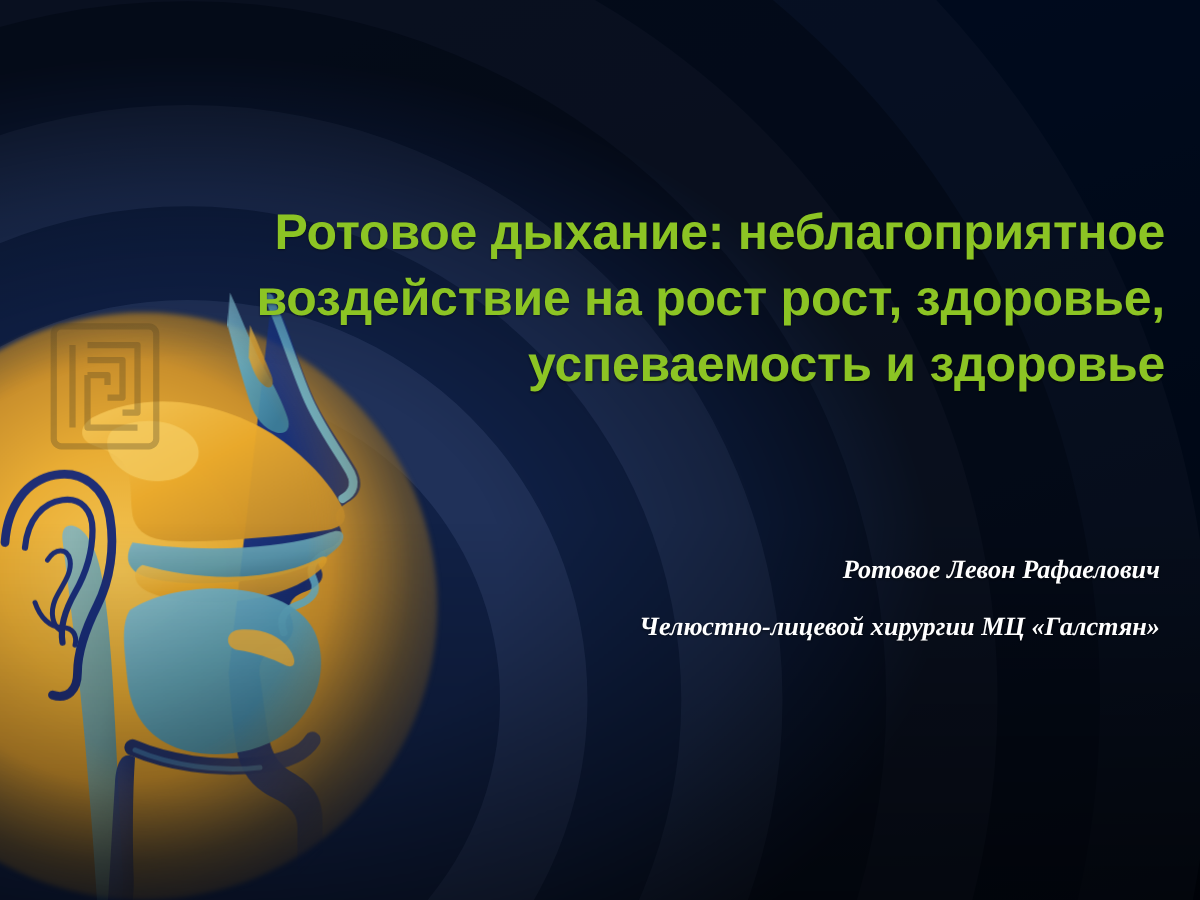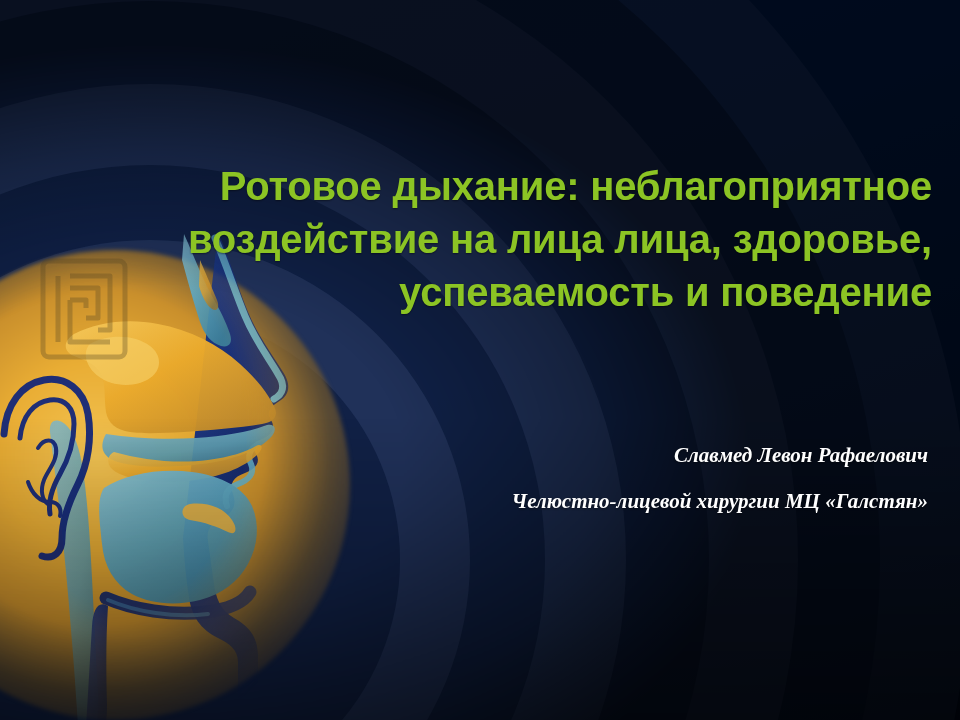--- a/index.html
+++ b/index.html
@@ -275,22 +275,22 @@
         <path d="M32 44 L48 44 L48 52"></path>
         <path d="M32 44 L32 86 L72 86"></path>
       </g>
     </svg>
   </div>
 
   <div class="bg-vignette"></div>
 
   <div class="title-block">
     <div class="title-line">Ротовое дыхание: неблагоприятное</div>
-    <div class="title-line">воздействие на лица лица, здоровье,</div>
-    <div class="title-line">успеваемость и поведение</div>
+    <div class="title-line">воздействие на рост рост, здоровье,</div>
+    <div class="title-line">успеваемость и здоровье</div>
   </div>
 
   <div class="subtitle-block">
-    <div class="subtitle-line">Славмед Левон Рафаелович</div>
+    <div class="subtitle-line">Ротовое Левон Рафаелович</div>
     <div class="subtitle-line">Челюстно-лицевой хирургии МЦ «Галстян»</div>
   </div>
 
 </div>
 
 </body></html>

